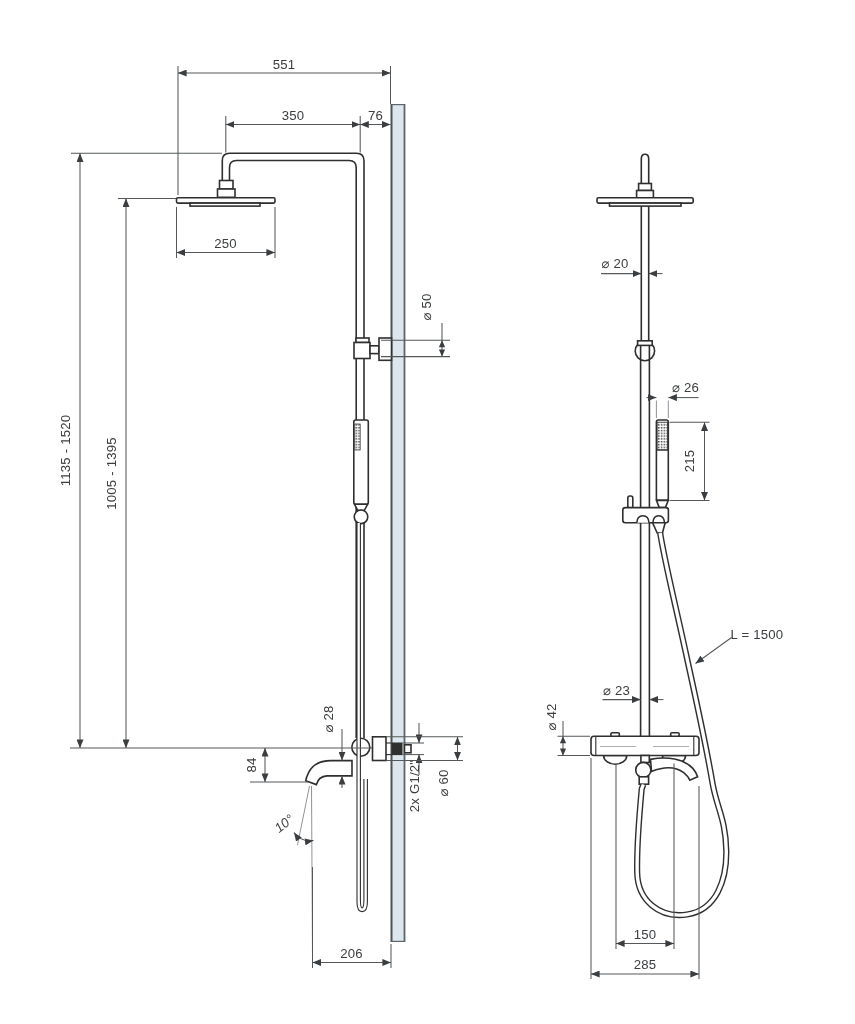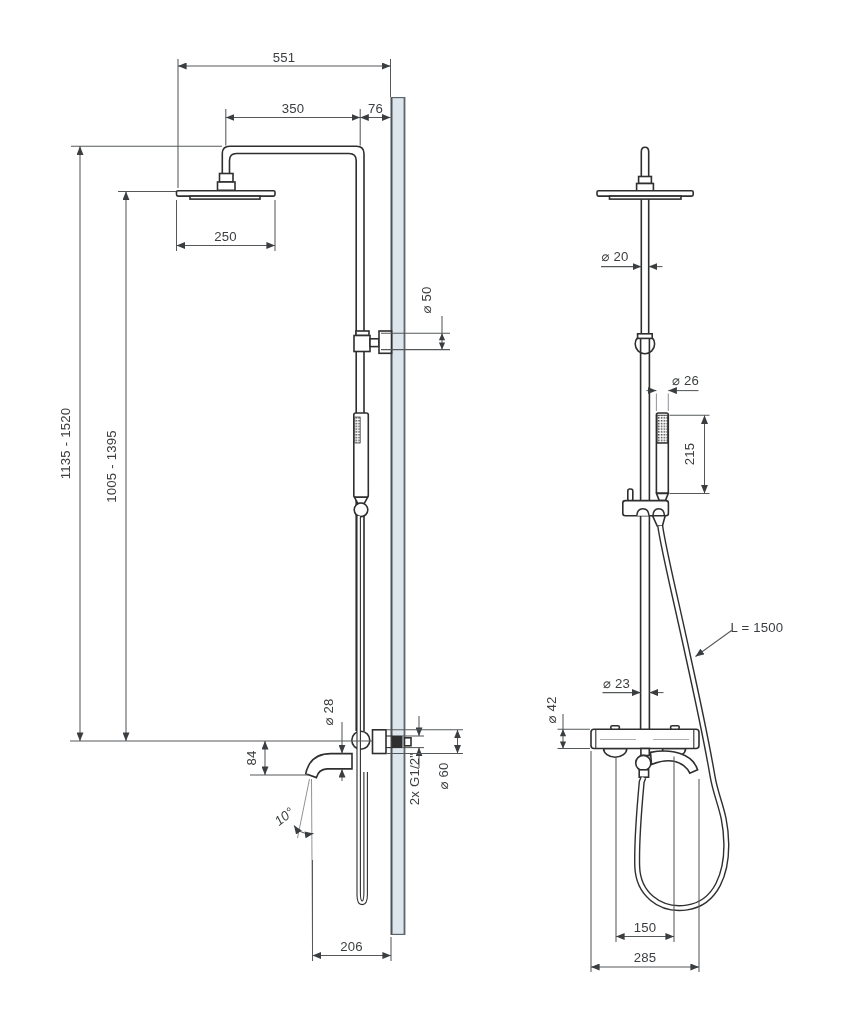--- a/index.html
+++ b/index.html
@@ -1,16 +1,16 @@
 <!DOCTYPE html>
 <html><head>
 <meta charset="utf-8">
 <style>
   html,body{margin:0;padding:0;background:#ffffff;}
-  .stage{position:relative;width:855px;height:1007px;background:#ffffff;overflow:hidden;}
+  .stage{position:relative;width:855px;height:1007px;background:#ffffff;overflow:hidden;margin-top:7px;}
   svg{position:absolute;left:0;top:0;}
   .dim-text{font-family:"Liberation Sans",sans-serif;font-size:13.2px;fill:#3b3e40;letter-spacing:.2px;}
   .dim-text.it{font-style:italic;}
   .outline{stroke:#2f2f2f;stroke-width:1.6;fill:none;}
   .outline-f{stroke:#2f2f2f;stroke-width:1.6;fill:#ffffff;}
   .thin{stroke:#2f2f2f;stroke-width:1.1;fill:none;}
   .dimline{stroke:#55585a;stroke-width:1.05;fill:none;}
   .extlite{stroke:#83878a;stroke-width:0.9;fill:none;}
 </style>
 </head>

